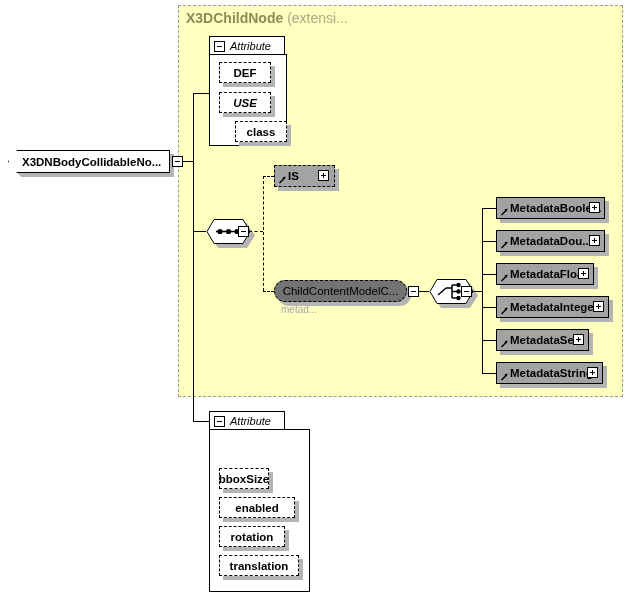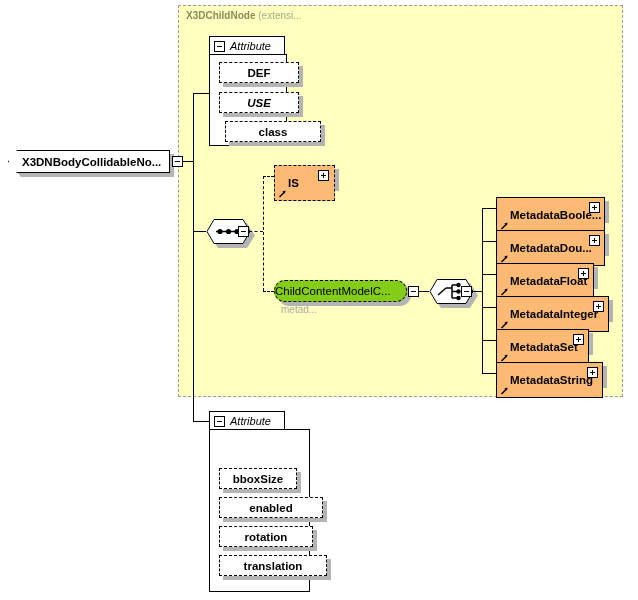--- a/index.html
+++ b/index.html
@@ -29,21 +29,21 @@
     width: 445px;
     height: 392px;
     background: #ffffbf;
     border: 1px dashed #999999;
     box-sizing: border-box;
   }
   .ext-label {
     position: absolute;
     left: 186px;
     top: 10px;
-    font-size: 10px;
+    font-size: 14px;
     font-weight: bold;
     color: #8c8c5a;
     white-space: nowrap;
     text-align: center;
   }
   .ext-label .ext-sub {
     font-weight: normal;
     color: #aaaa88;
   }
 
@@ -156,21 +156,20 @@
     left: 0;
     border: 1px solid #000000;
     background: #ffffff;
     box-sizing: border-box;
   }
 
   
   .attr-item {
     position: absolute;
     height: 21px;
-    padding-left: 28px;
   }
   .attr-item .sh {
     position: absolute;
     left: 4px; top: 4px;
     width: 100%; height: 21px;
     background: #b4b4b4;
   }
   .attr-item .bx {
     position: absolute;
     left: 0; top: 0;
@@ -196,22 +195,22 @@
   }
   .el-node .sh {
     position: absolute;
     left: 4px; top: 4px;
     width: 100%; height: 22px;
     background: #b4b4b4;
   }
   .el-node .bx {
     position: absolute;
     left: 0; top: 0;
-    width: 100%; height: 36px;
-    background: #fdba74;
+    width: 100%; height: 22px;
+    background: #a3a3a3;
     border: 1px solid #000000;
     box-sizing: border-box;
     display: flex;
     align-items: center;
   }
   .el-node.dashed .bx { border: 1px dashed #000000; }
   .el-node .arrow {
     position: absolute;
     left: 3px;
     bottom: 2px;
@@ -239,27 +238,27 @@
     position: absolute;
     left: 4px; top: 4px;
     width: 100%; height: 22px;
     background: #b4b4b4;
     border-radius: 11px;
   }
   .grp-node .bx {
     position: absolute;
     left: 0; top: 0;
     width: 100%; height: 22px;
-    background: #84cc16;
+    background: #737373;
     border: 1px dashed #000000;
     border-radius: 11px;
     box-sizing: border-box;
     display: flex;
     align-items: center;
-    justify-content: flex-start;
+    justify-content: center;
   }
   .grp-node .nm {
     font-size: 11.5px;
     color: #000000;
     white-space: nowrap;
   }
   .grp-sub {
     position: absolute;
     font-size: 10px;
     color: #aaaaaa;
@@ -332,21 +331,21 @@
     </div>
   </div>
 
   <div class="attr-item" style="left:219px; top:92px; width:52px;font-style:italic;">
     <div class="sh"></div>
     <div class="bx">
       <span class="nm">USE</span>
     </div>
   </div>
 
-  <div class="attr-item" style="left:225px; top:121px; width:68px;text-align:center;">
+  <div class="attr-item" style="left:235px; top:121px; width:52px;text-align:center;">
     <div class="sh"></div>
     <div class="bx">
       <span class="nm">class</span>
     </div>
   </div>
 
   <div class="comp" style="left:206px; top:219px;">
     <div class="sh"></div>
     <div class="bx"></div>
     <svg width="45" height="25" viewBox="0 0 45 25">

